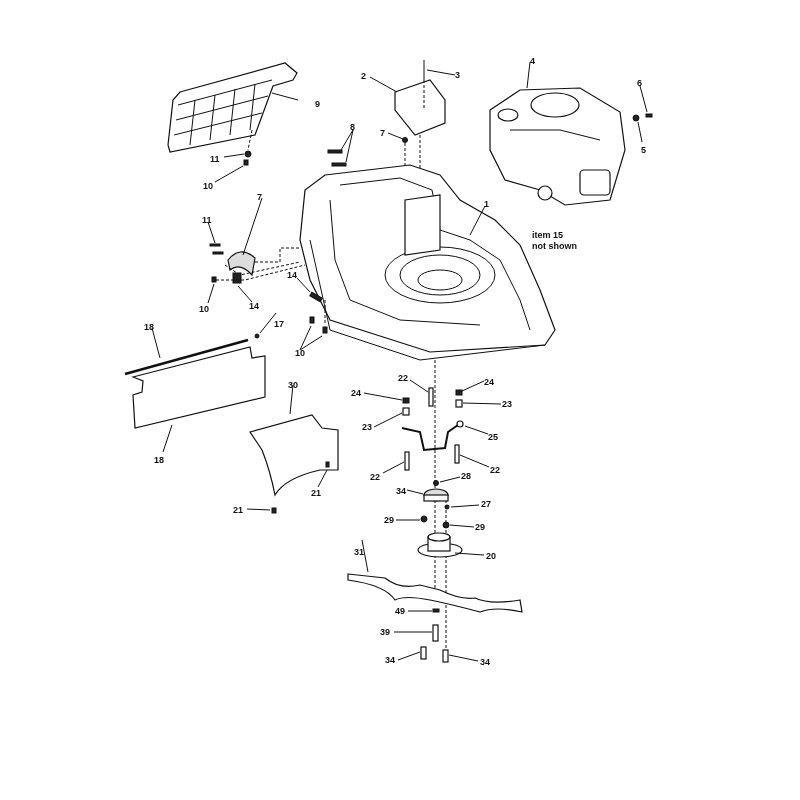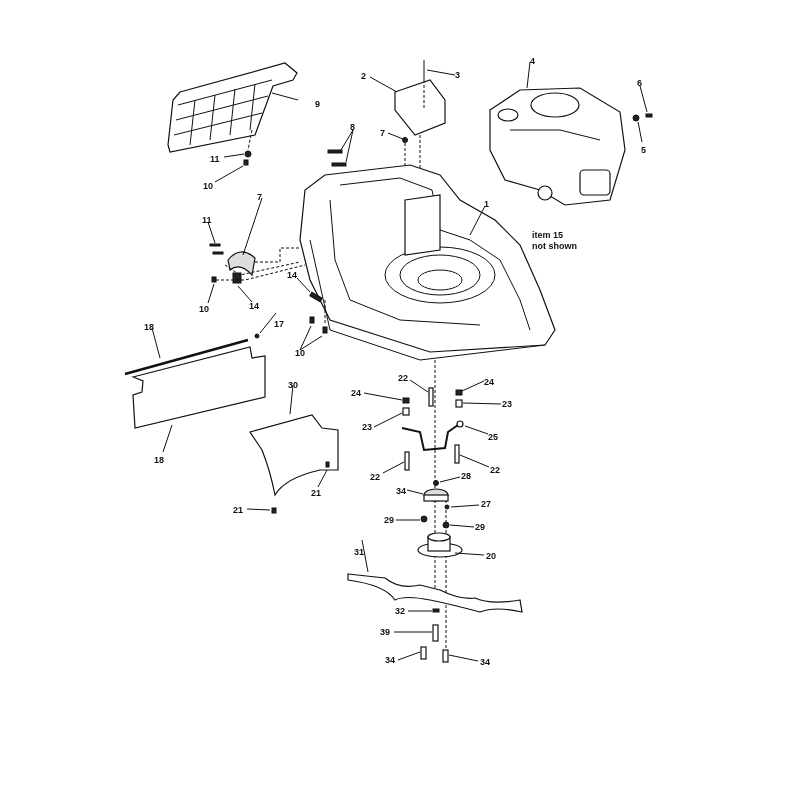--- a/index.html
+++ b/index.html
@@ -199,21 +199,21 @@
   <span class="lbl" style="left:351px;top:389px">24</span>
   <span class="lbl" style="left:484px;top:378px">24</span>
   <span class="lbl" style="left:488px;top:433px">25</span>
   <span class="lbl" style="left:396px;top:487px">34</span>
   <span class="lbl" style="left:481px;top:500px">27</span>
   <span class="lbl" style="left:461px;top:472px">28</span>
   <span class="lbl" style="left:384px;top:516px">29</span>
   <span class="lbl" style="left:475px;top:523px">29</span>
   <span class="lbl" style="left:486px;top:552px">20</span>
   <span class="lbl" style="left:354px;top:548px">31</span>
-  <span class="lbl" style="left:395px;top:607px">32</span>
+  <span class="lbl" style="left:395px;top:607px">49</span>
   <span class="lbl" style="left:380px;top:628px">39</span>
   <span class="lbl" style="left:385px;top:656px">34</span>
   <span class="lbl" style="left:480px;top:658px">34</span>
 
   <div class="note" style="left:532px;top:230px">
     <div>item 15</div>
     <div>not shown</div>
   </div>
 </div>
 

